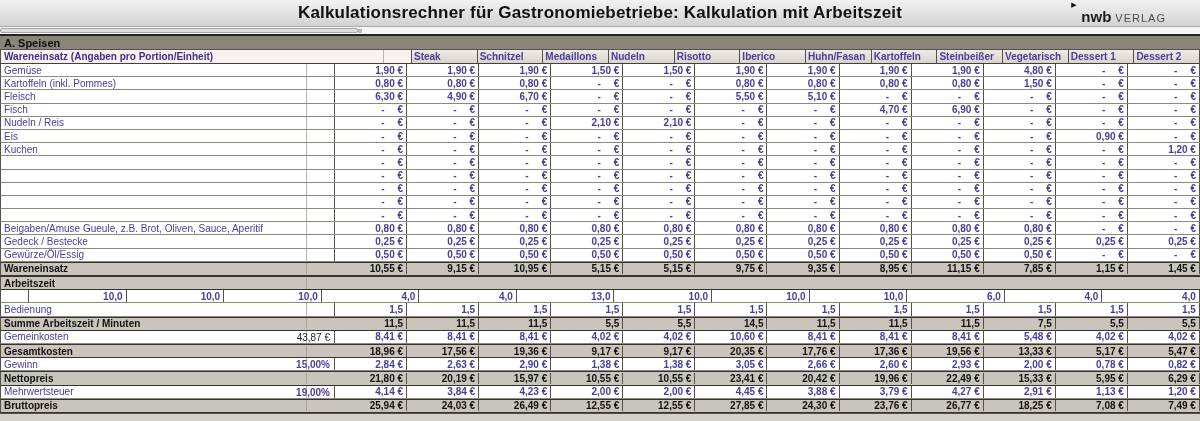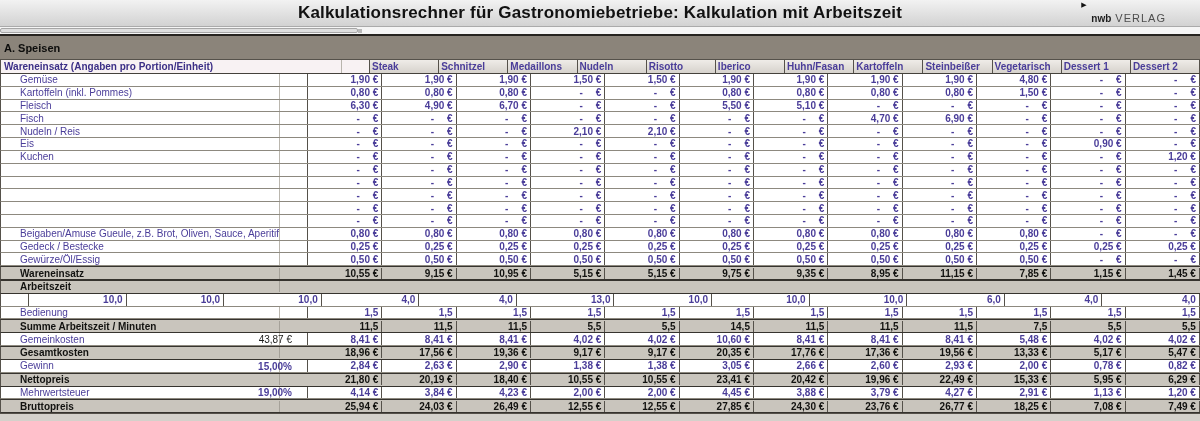--- a/index.html
+++ b/index.html
@@ -7,52 +7,52 @@
               font-family:"Liberation Sans", sans-serif; }
   .screen { width:1200px; height:421px; display:flex; flex-direction:column; background:#fff; }
 
   
   .titlebar { height:27px; flex:none; position:relative;
               background:linear-gradient(#f2f2f2,#d2d2d2);
               border-bottom:1px solid #aaa; display:flex; align-items:center; justify-content:center; }
   .titlebar .title { font-size:17px; font-weight:bold; color:#111; letter-spacing:0.2px; }
   .logo { position:absolute; right:34px; top:1px; line-height:1; text-align:left; }
   .logo .tri { display:block; font-size:7px; color:#111; margin-left:-10px; margin-bottom:1px; }
-  .logo .nwb { font-size:10px; font-weight:bold; color:#1c1c1c;text-align:center; }
+  .logo .nwb { font-size:15px; font-weight:bold; color:#1c1c1c;text-align:center; }
   .logo .verlag { font-size:11px; color:#4d4d4d; letter-spacing:1px; margin-left:4px;margin-top:48px; }
 
   
   .scrollstrip { height:9px; flex:none; background:#f5f5f5; border-bottom:2px solid #26231f; position:relative; }
   .scrollstrip .thumb { position:absolute; left:0; top:1px; width:358px; height:5px;
                         background:#dedede; border:1px solid #a6a6a6; border-radius:2px; }
   .scrollstrip .thumb::after { content:""; position:absolute; right:-5px; top:0; width:4px; height:4px; background:#b9b9b9; }
 
   
-  .sectionband { height:24px; flex:none; background:#8b847a; color:#0d0d0c;
+  .sectionband { height:14px; flex:none; background:#8b847a; color:#0d0d0c;
                  font-size:11px; font-weight:bold; padding-left:4px; display:flex; align-items:center;
                  border-bottom:1px solid #55514a; }
 
   
   .headerrow { height:14px; flex:none; display:flex; border-left:1px solid #55514a; border-bottom:1px solid #44413b; font-size:10px; }
-  .corner { width:341px; flex:none; background:#f8f2f3; color:#3c2f86; font-weight:bold;
+  .corner { width:383px; flex:none; background:#f8f2f3; color:#3c2f86; font-weight:bold;
             display:flex; align-items:center; padding-left:3px; white-space:nowrap; overflow:hidden;
             border-right:1px solid #b9b5ad; }
   .cornerfactor { width:28px; flex:none; background:#f8f2f3; border-right:1px solid #55514a; }
   .colhead { flex:1; background:linear-gradient(#efece8,#d6d2cc); color:#4a3d99; font-weight:bold;
              display:flex; align-items:center; padding-left:2px; white-space:nowrap; overflow:hidden;
              border-right:1px solid #55514a; }
 
   #rows { flex:1; display:flex; flex-direction:column; font-size:10px; }
   .row { flex:1; min-height:0; display:flex; border-left:1px solid #55514a; border-bottom:1px solid #8d897f; background:#fff; }
   .row.sum, .row.section { background:#c9c5bd; border-top:1px solid #36332e; border-bottom:1px solid #36332e;align-items:center; }
-  .labelcell { width:279px; flex:none; display:flex; align-items:center; padding-left:19px;
+  .labelcell { width:306px; flex:none; display:flex; align-items:center; padding-left:3px;
                color:#4a3d99; white-space:nowrap; overflow:hidden; border-right:1px solid #bab6ae; }
   .row.sum .labelcell, .row.section .labelcell { color:#121210; font-weight:bold; border-right-color:#a5a199; }
   .factorcell { width:28px; flex:none; border-right:1px solid #55514a; position:relative; }
-  .factor-text { position:absolute; right:15px; top:50%; transform:translateY(-50%);
+  .factor-text { position:absolute; right:4px; top:50%; transform:translateY(-50%);
                  white-space:nowrap; font-weight:bold; color:#4a3d99; }
   .factor-text.black { color:#1d1d1b; font-weight:normal; }
   .vcell { flex:1; display:flex; align-items:center; justify-content:flex-end;
            padding:0 3px; border-right:1px solid #55514a; overflow:hidden;
            color:#4a3d99; font-weight:bold; white-space:nowrap; }
   .row.sum .vcell { color:#121210; }
   .row.section .vcell { color:transparent; }
   .dash { margin-right:13px; }
 
   .footerstrip { height:8px; flex:none; background:#d4d1cb; border-top:1px solid #55514a; }
@@ -820,21 +820,21 @@
         <div class="vcell">2,93 €</div>
         <div class="vcell">2,00 €</div>
         <div class="vcell">0,78 €</div>
         <div class="vcell">0,82 €</div>
       </div>
       <div class="row sum">
         <div class="labelcell">Nettopreis</div>
         <div class="factorcell"></div>
         <div class="vcell">21,80 €</div>
         <div class="vcell">20,19 €</div>
-        <div class="vcell">18,40 €</div>
+        <div class="vcell">15,97 €</div>
         <div class="vcell">10,55 €</div>
         <div class="vcell">10,55 €</div>
         <div class="vcell">23,41 €</div>
         <div class="vcell">20,42 €</div>
         <div class="vcell">19,96 €</div>
         <div class="vcell">22,49 €</div>
         <div class="vcell">15,33 €</div>
         <div class="vcell">5,95 €</div>
         <div class="vcell">6,29 €</div>
       </div>

